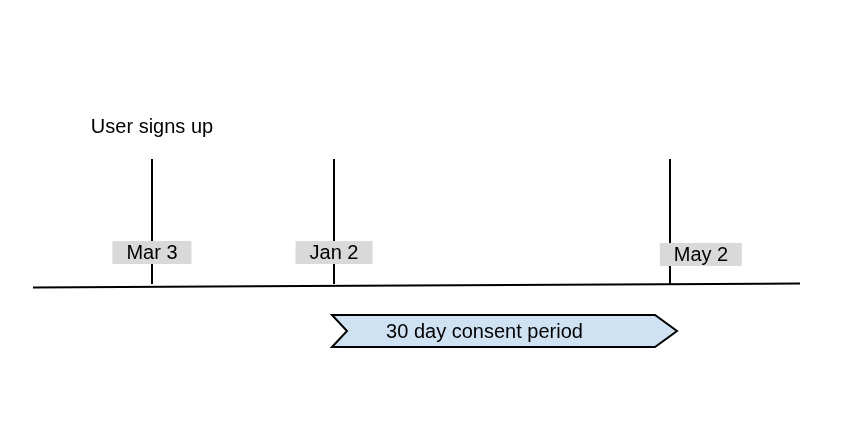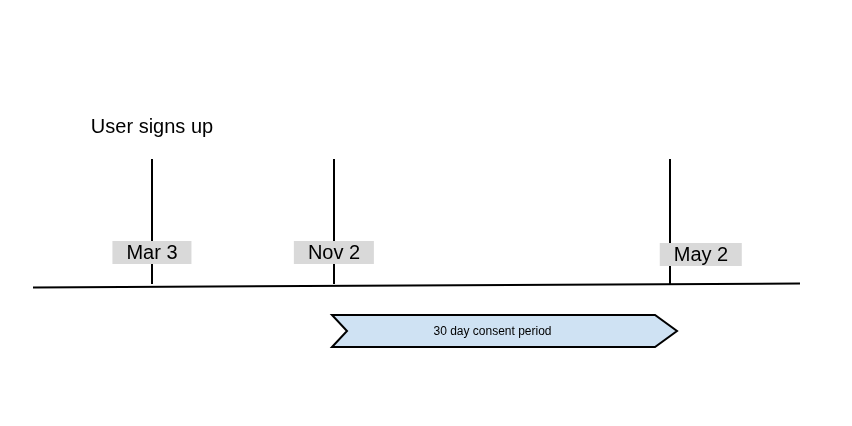--- a/index.html
+++ b/index.html
@@ -34,28 +34,28 @@
     transform: translateX(-50%);
     background: #d9d9d9;
     font-size: 20px;
     line-height: 23px;
     padding: 0 14px;
     white-space: nowrap;
     text-align: center;
   }
   .banner-label {
     position: absolute;
-    left: 320px;
+    left: 312px;
     top: 315px;
     width: 345px;
     height: 32px;
     display: flex;
     align-items: center;
     justify-content: center;
-    font-size: 12px;
+    font-size: 20px;
   }
 </style>
 </head>
 <body>
 
 <div class="canvas">
 
   <svg class="layer" width="852" height="426" viewBox="0 0 852 426">
 
     <line x1="33" y1="287.5" x2="800" y2="283.5" stroke="#000000" stroke-width="2"></line>
@@ -63,18 +63,18 @@
     <line x1="152" y1="159" x2="152" y2="284" stroke="#000000" stroke-width="2"></line>
     <line x1="334" y1="159" x2="334" y2="284" stroke="#000000" stroke-width="2"></line>
     <line x1="670" y1="159" x2="670" y2="284" stroke="#000000" stroke-width="2"></line>
 
     <polygon points="332,315 655,315 677,331 655,347 332,347 347,331" stroke="#000000" stroke-width="2" stroke-linejoin="miter" fill="#cfe2f3"></polygon>
   </svg>
 
   <div class="event-label" style="left:152px; top:114px; width:160px;">User signs up</div>
 
   <div class="date-chip" style="left:152px; top:241px;">Mar 3</div>
-  <div class="date-chip" style="left:334px; top:241px;">Nov 2</div>
+  <div class="date-chip" style="left:334px; top:241px;">Jan 2</div>
   <div class="date-chip" style="left:701px; top:243px;">May 2</div>
 
   <div class="banner-label">30 day consent period</div>
 
 </div>
 
 </body></html>

